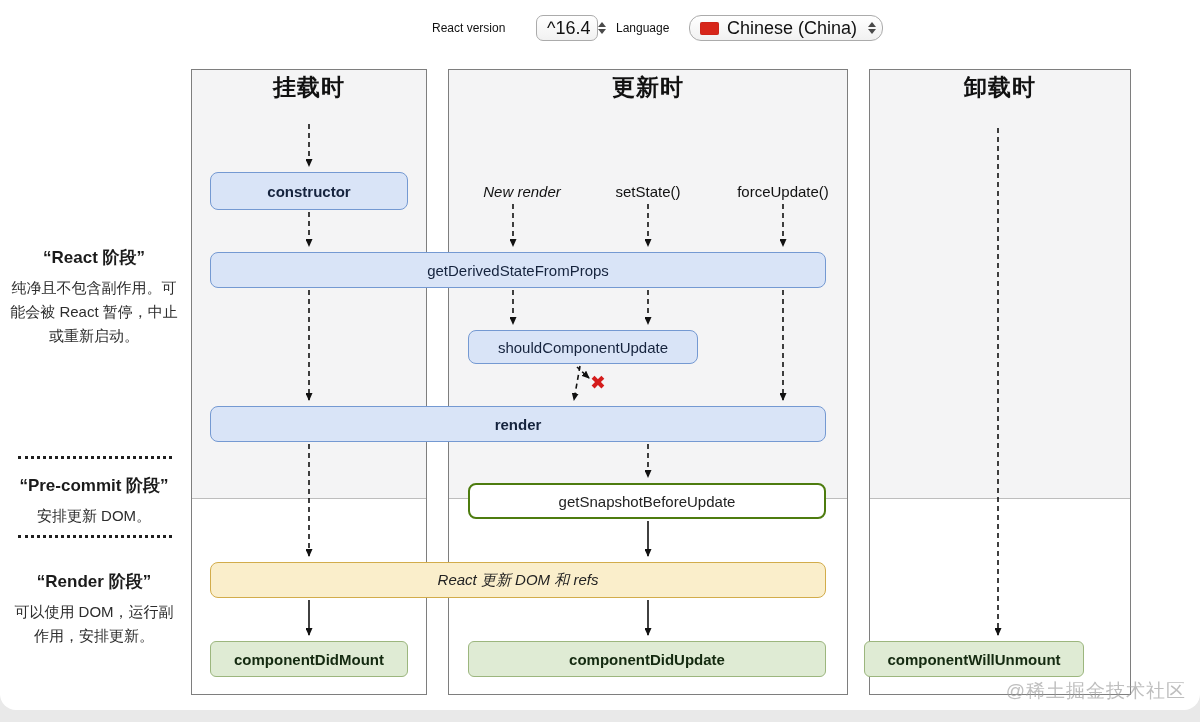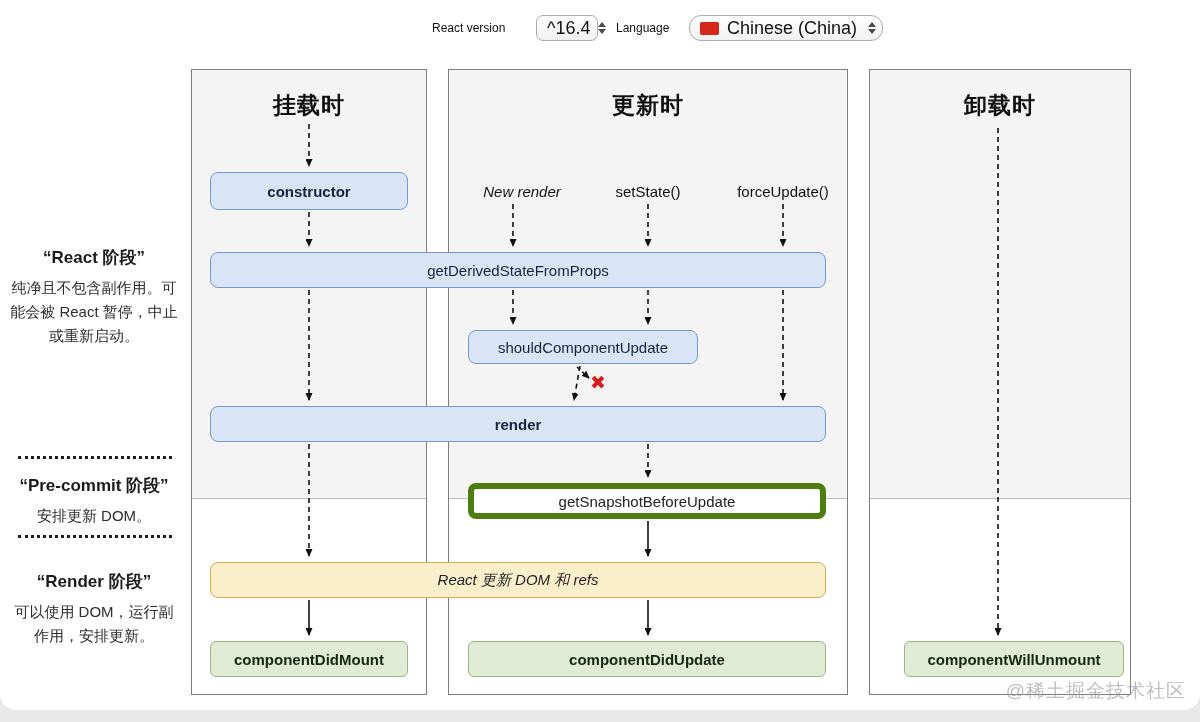--- a/index.html
+++ b/index.html
@@ -18,33 +18,33 @@
   .select .stepper .down { width:0; height:0; border-left:4px solid transparent;
             border-right:4px solid transparent; border-top:5px solid #4a4a4a; }
   .flag { width:19px; height:13px; background:#d7261a; border-radius:2px; margin-right:8px;
           box-shadow:inset 0 0 1px rgba(0,0,0,.35); flex:none; }
 
   
   .col { position:absolute; top:69px; height:626px; background:#ffffff; border:1px solid #7e7e7e; }
   .col .render-zone { position:absolute; left:0; top:0; width:100%; height:429px;
           background:#f4f4f5; border-bottom:1px solid #bdbdbd; }
   .col h2 { position:relative; text-align:center; font-size:23px; font-weight:600;
-            color:#111; margin-top:20px; letter-spacing:1px; }
+            color:#111; margin-top:2px; letter-spacing:1px; }
 
   
   .side-block { position:absolute; text-align:center; color:#1b1b1b; }
   .side-block .t { font-size:17px; font-weight:700; margin-bottom:7px; }
   .side-block .b { font-size:15px; line-height:24px; color:#2d2d2d; }
   .dotsep { position:absolute; left:18px; width:154px; height:0; border-top:3px dotted #1f1f1f; }
 
   
   .node { position:absolute; display:flex; align-items:center; justify-content:center;
           font-size:15px; border-radius:8px; color:#15233d; z-index:3; cursor:pointer; }
   .blue   { background:#d9e4f7; border:1.5px solid #7499d2; }
-  .gold-o { background:#ffffff; border:6px solid #4d7c0f; color:#222; }
+  .gold-o { background:#ffffff; border:2px solid #4d7c0f; color:#222; }
   .yellow { background:#faeecb; border:1.5px solid #d2ac4b; font-style:italic; color:#222; border-radius:8px; }
   .green  { background:#dfebd4; border:1.5px solid #9cb67e; font-weight:700; color:#142a10; border-radius:6px; }
   .bold { font-weight:700; }
   .lane-label { position:absolute; z-index:3; font-size:15px; color:#111; text-align:center; }
   .italic { font-style:italic; }
 
   .arrows { position:absolute; left:0; top:0; z-index:2; pointer-events:none; }
   .red-x { position:absolute; z-index:4; font-size:19px; font-weight:700; color:#d41c1c; }
 
   .watermark { position:absolute; top:678px; right:14px; z-index:5; font-size:19px;
@@ -139,19 +139,19 @@
   <span class="lane-label" style="left:713px; top:183px; width:140px;">forceUpdate()</span>
 
   <div class="node blue bold" style="left:210px; top:172px; width:198px; height:38px;">constructor</div>
   <div class="node blue" style="left:210px; top:252px; width:616px; height:36px;">getDerivedStateFromProps</div>
   <div class="node blue" style="left:468px; top:330px; width:230px; height:34px;">shouldComponentUpdate</div>
   <div class="node blue bold" style="left:210px; top:406px; width:616px; height:36px;">render</div>
   <div class="node gold-o" style="left:468px; top:483px; width:358px; height:36px;">getSnapshotBeforeUpdate</div>
   <div class="node yellow" style="left:210px; top:562px; width:616px; height:36px;">React 更新 DOM 和 refs</div>
   <div class="node green" style="left:210px; top:641px; width:198px; height:36px;">componentDidMount</div>
   <div class="node green" style="left:468px; top:641px; width:358px; height:36px;">componentDidUpdate</div>
-  <div class="node green" style="left:904px; top:641px; width:220px; height:36px;">componentWillUnmount</div>
+  <div class="node green" style="left:864px; top:641px; width:220px; height:36px;">componentWillUnmount</div>
 
   <span class="red-x" style="left:590px; top:371px;">✖</span>
 
   <span class="watermark">@稀土掘金技术社区</span>
 
 </div>
 
 </body></html>

